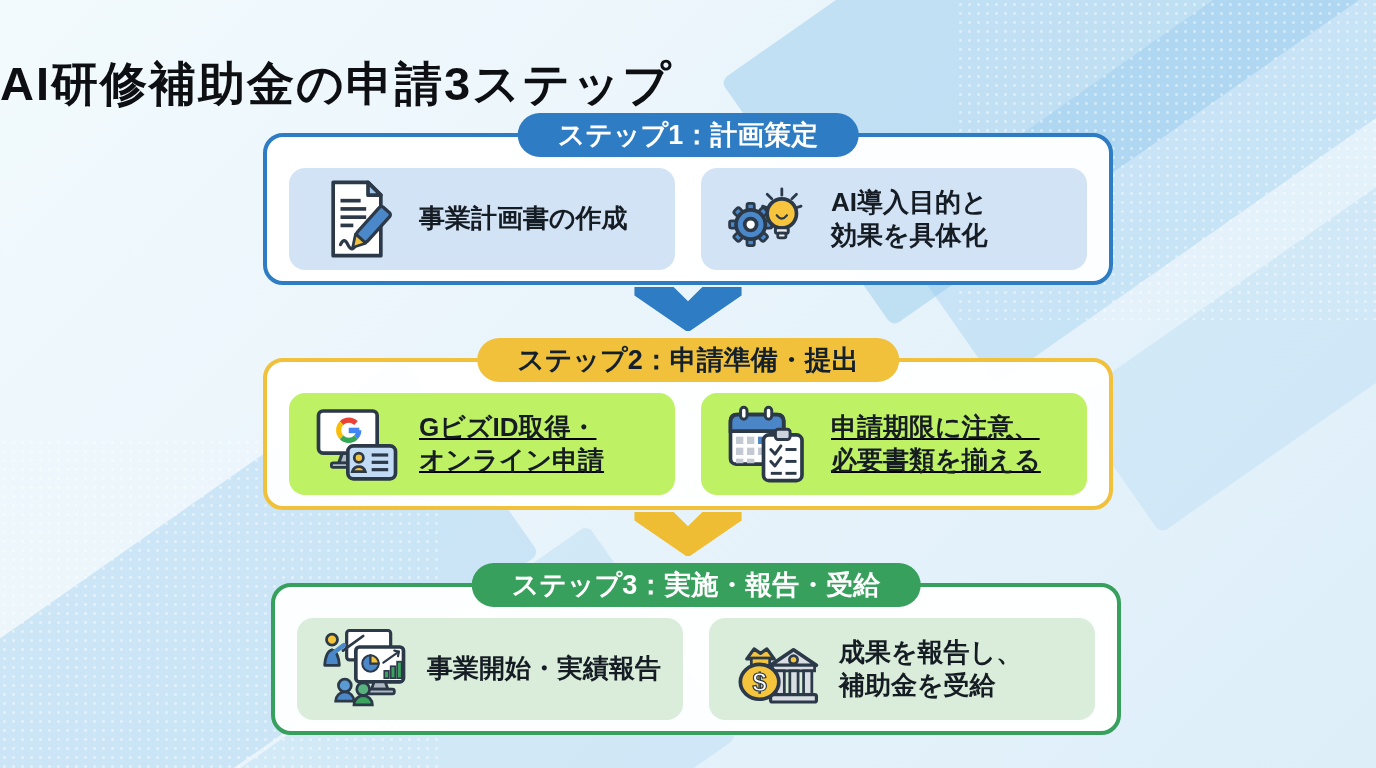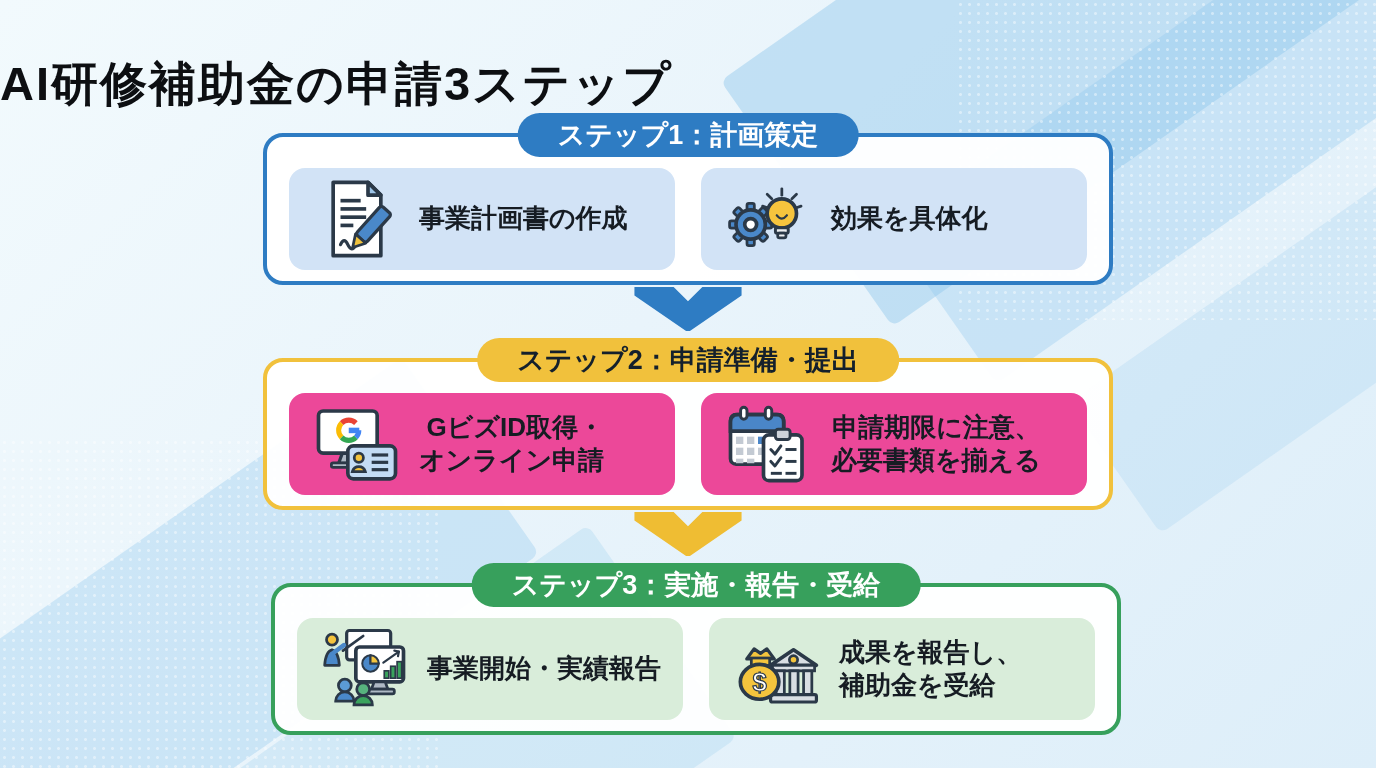--- a/index.html
+++ b/index.html
@@ -24,39 +24,39 @@
   .title{
     position:absolute;top:22px;left:0;width:100%;
     font-size:47px;font-weight:800;color:#0d0f12;letter-spacing:2px;white-space:nowrap;
   }
 
   .step{
     position:absolute;left:263px;width:850px;height:152px;box-sizing:border-box;
     background:rgba(255,255,255,.96);border-radius:20px;
   }
   .step.blue{border:4px solid #2e7cc3;top:133px;}
-  .step.yellow{border:4px solid #f1c13c;top:358px;text-align:right;}
+  .step.yellow{border:4px solid #f1c13c;top:358px;}
   .step.green{border:4px solid #37a05c;top:583px;margin-left:8px;}
 
   .badge{
     position:absolute;left:50%;top:-2px;transform:translate(-50%,-50%);
     height:44px;border-radius:24px;padding:0 40px;display:flex;align-items:center;
     font-size:27px;font-weight:700;white-space:nowrap;
   }
   .badge.blue{background:#2e7cc3;color:#ffffff;}
   .badge.yellow{background:#f1c13c;color:#14202c;}
   .badge.green{background:#37a05c;color:#ffffff;}
 
   .cards{position:absolute;left:22px;right:22px;top:31px;display:flex;gap:26px;}
   .card{
     flex:1;height:102px;border-radius:16px;display:flex;align-items:center;
     gap:18px;padding:0 8px 0 24px;box-sizing:border-box;
   }
   .card.blue{background:#d2e3f6;}
-  .card.yellow{background:#ec4899;}
+  .card.yellow{background:#bef264;text-decoration:underline;}
   .card.green{background:#d9edda;}
   .card-icon{width:88px;height:88px;flex:0 0 88px;}
   .card-icon svg{width:100%;height:100%;display:block;}
   .card-text{font-size:26px;font-weight:700;color:#161c23;line-height:1.28;}
   .card-text span{display:block;white-space:nowrap;}
 
   .arrow{position:absolute;left:632px;width:112px;height:44px;}
   .arrow svg{width:100%;height:100%;display:block;}
   .fill-blue{fill:#2e7cc3;}
   .fill-yellow{fill:#efbd33;}
@@ -134,20 +134,21 @@
           <line x1="78" y1="21" x2="73" y2="26" stroke="#2b3948" stroke-width="3" stroke-linecap="round"></line>
           <line x1="41" y1="34" x2="47" y2="36" stroke="#2b3948" stroke-width="3" stroke-linecap="round"></line>
           <line x1="83" y1="34" x2="77" y2="36" stroke="#2b3948" stroke-width="3" stroke-linecap="round"></line>
           <circle cx="62" cy="42" r="16" fill="#f6c43d" stroke="#2b3948" stroke-width="4"></circle>
           <path d="M56.5 44 q5.5 7 11 0" fill="none" stroke="#2b3948" stroke-width="2.5" stroke-linecap="round"></path>
           <rect x="55" y="57.5" width="14" height="6" rx="2" fill="#eef0f2" stroke="#2b3948" stroke-width="3.2"></rect>
           <rect x="57.5" y="63.5" width="9" height="5" rx="2" fill="#eef0f2" stroke="#2b3948" stroke-width="3"></rect>
         </svg>
       </div>
       <div class="card-text">
+        <span>AI導入目的と</span>
         <span>効果を具体化</span>
       </div>
     </div>
   </div>
 </section>
 
 <div class="arrow" style="top:287px;">
   <svg viewBox="0 0 112 46">
       <polygon class="fill-blue" points="0,0 41,0 56,15 71,0 112,0 112,9 58,46 54,46 0,9"></polygon>
     </svg>

